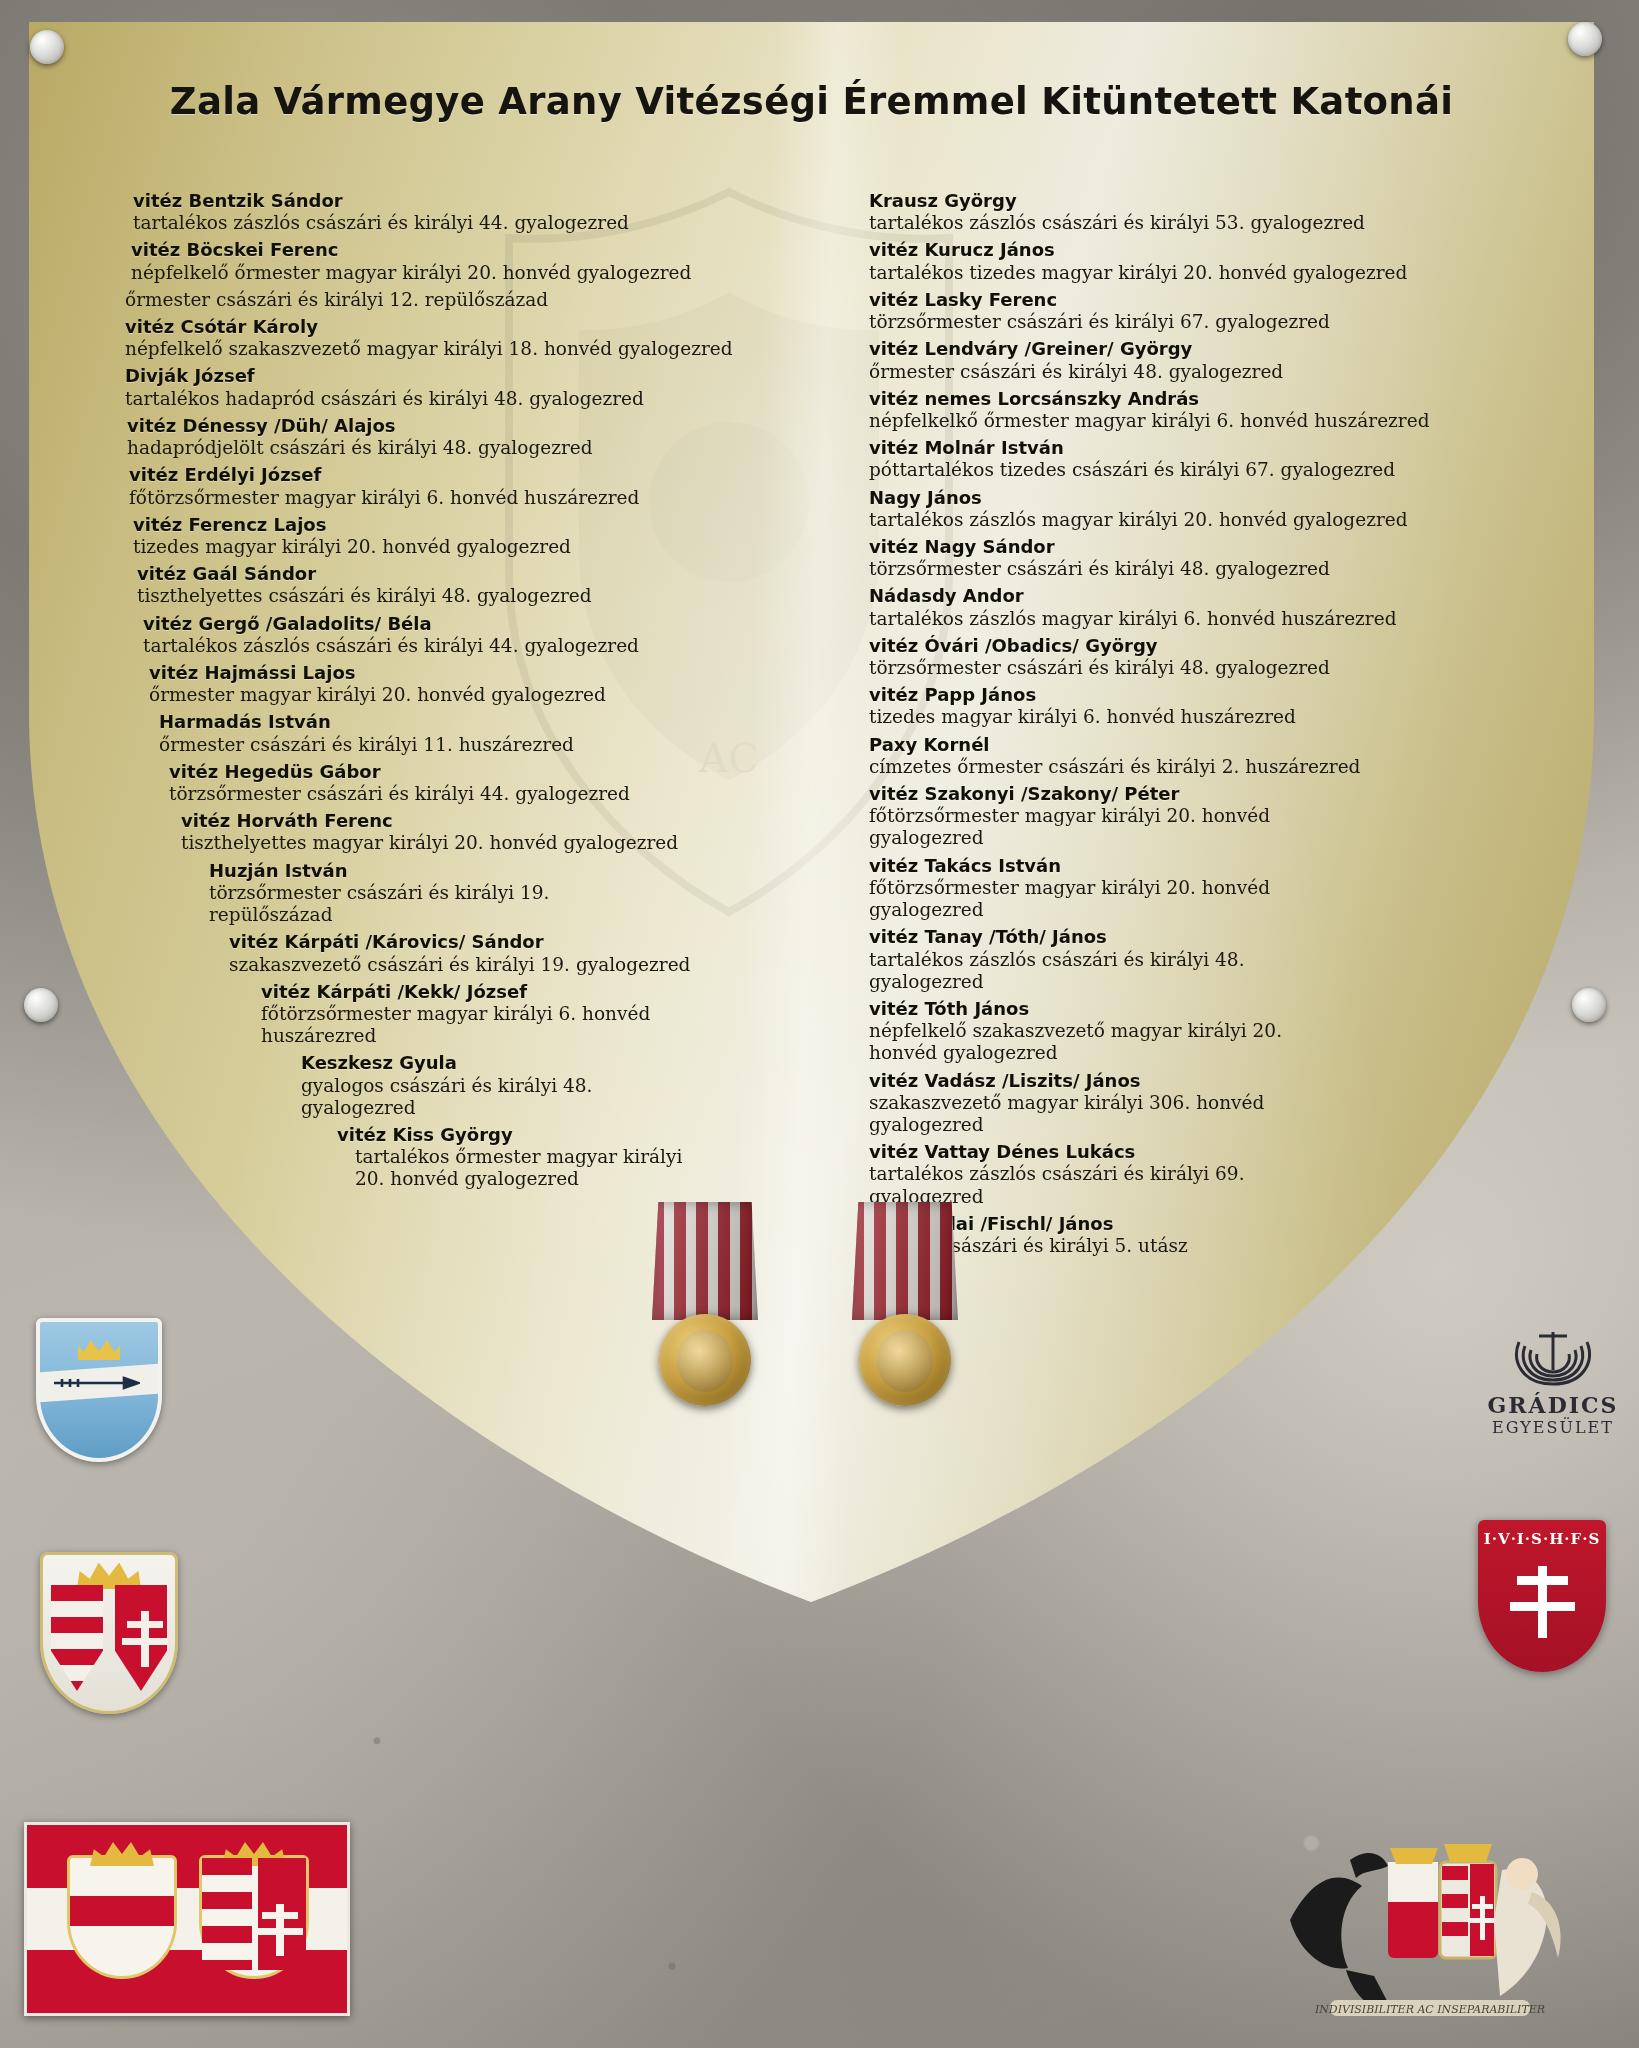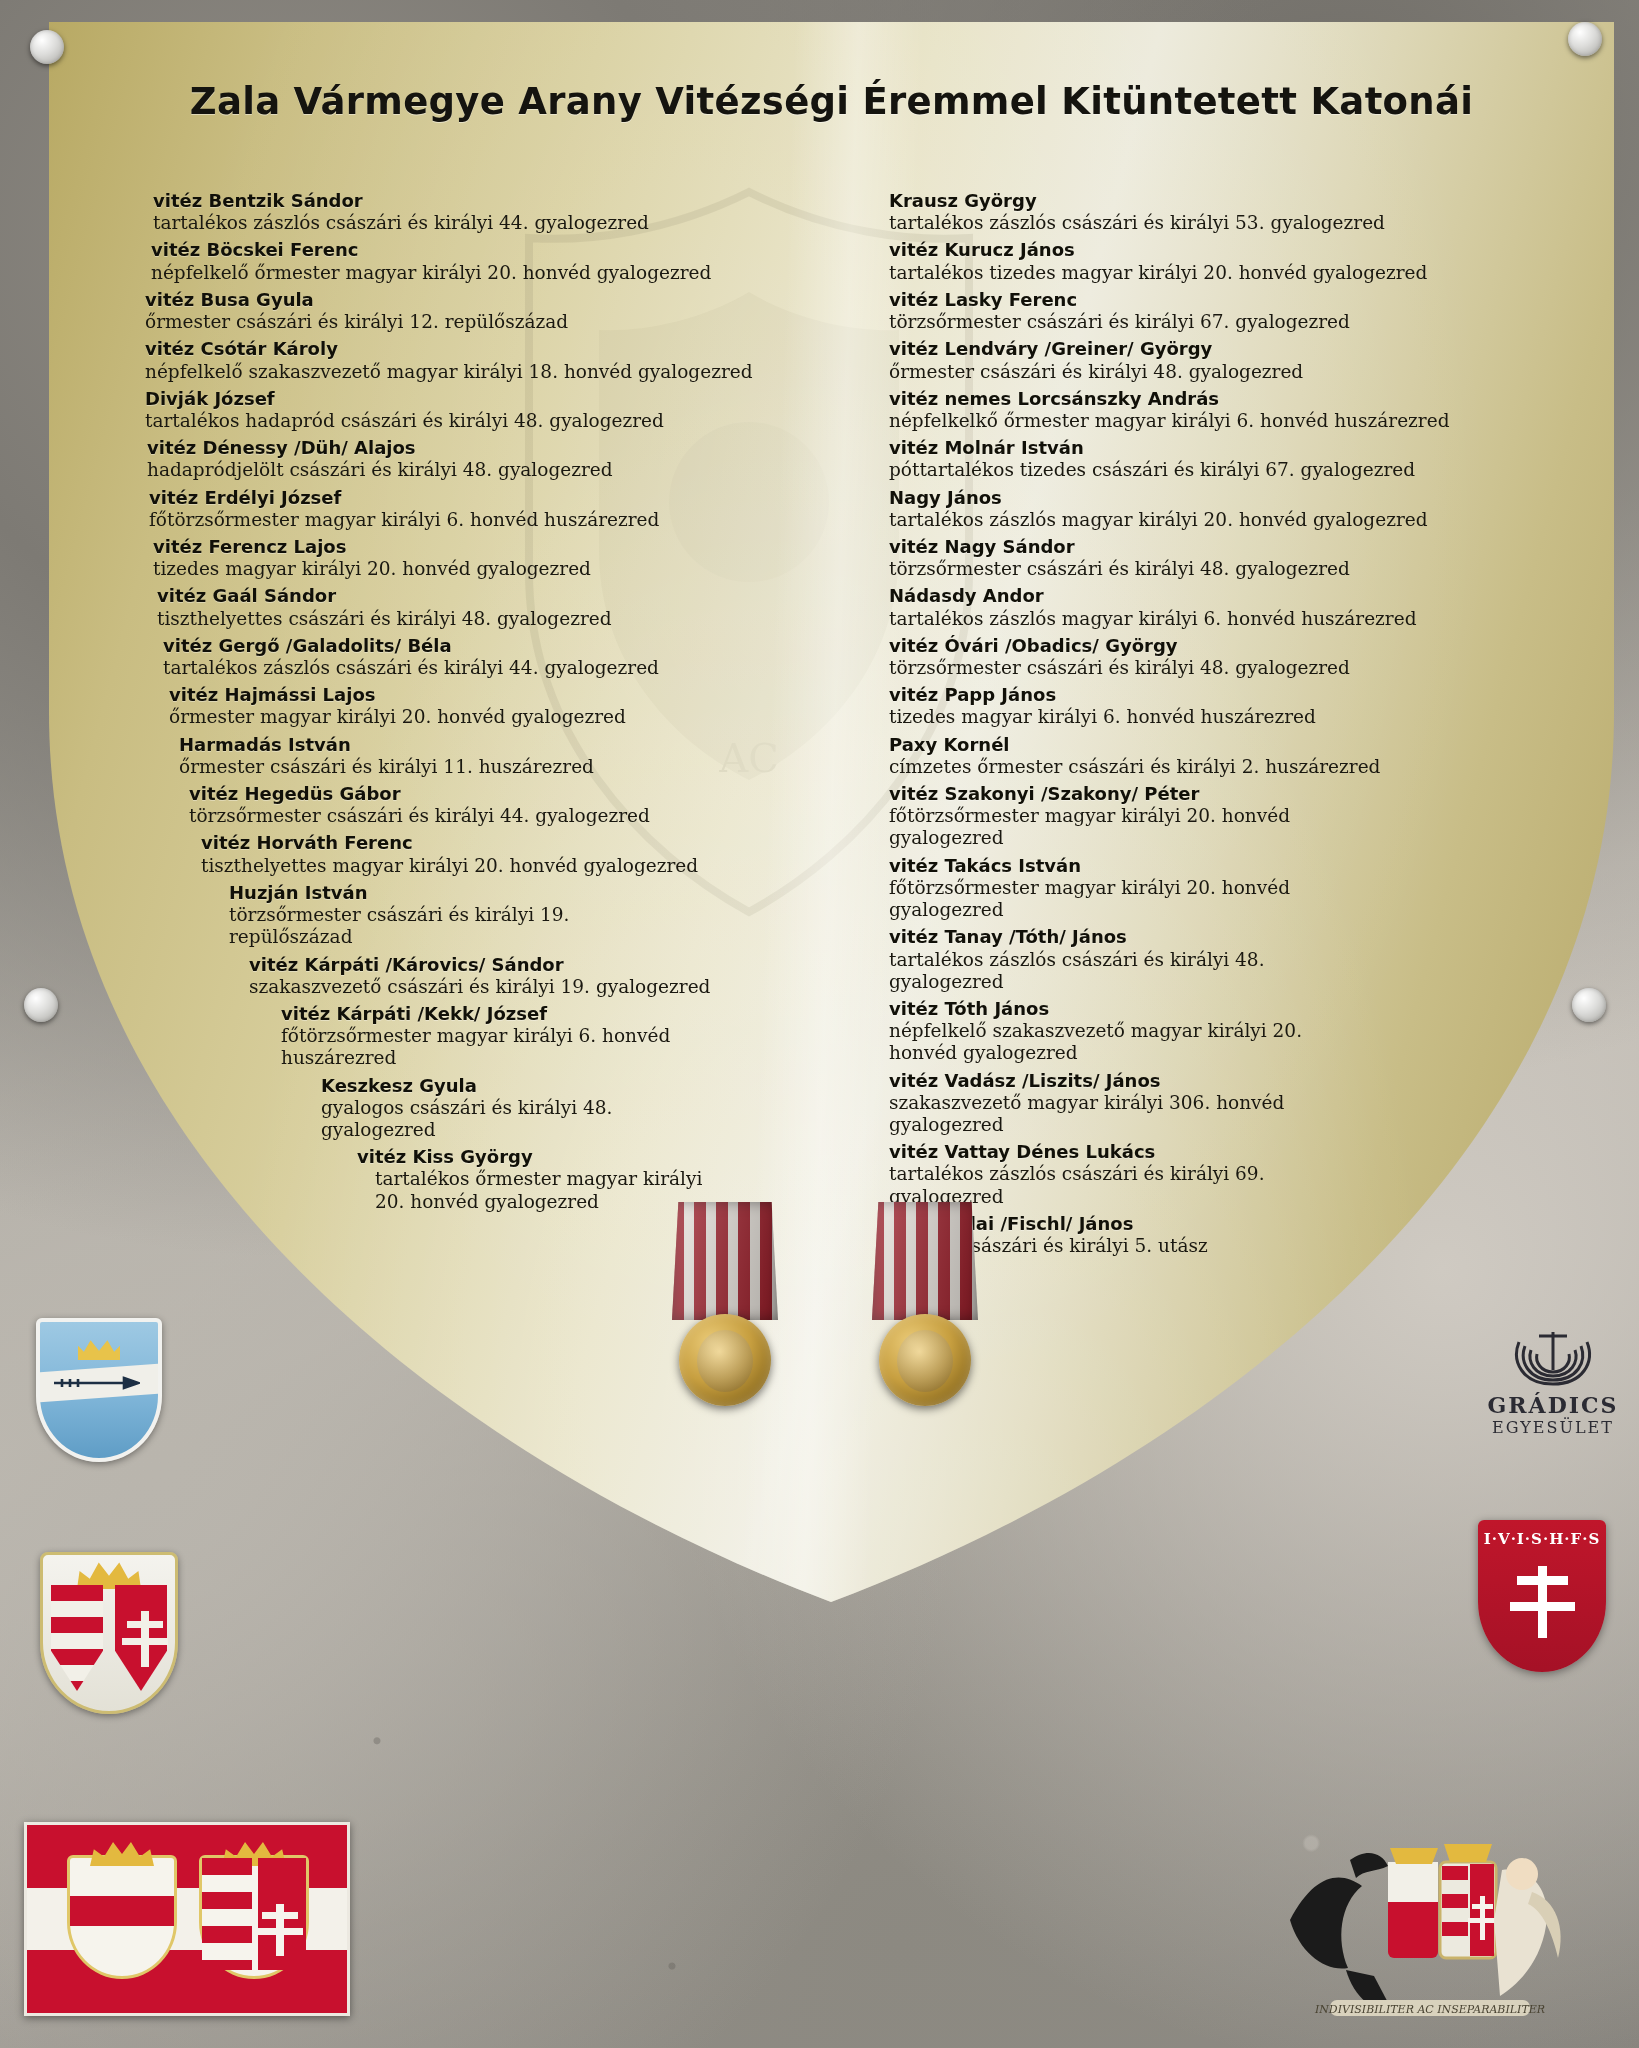--- a/index.html
+++ b/index.html
@@ -23,21 +23,21 @@
       radial-gradient(circle at 23% 85%, rgba(60,58,54,.25) 0 3px, transparent 4px),
       radial-gradient(circle at 91% 41%, rgba(60,58,54,.22) 0 2px, transparent 3px),
       radial-gradient(circle at 63% 8%, rgba(40,38,34,.20) 0 2px, transparent 3px),
       radial-gradient(circle at 41% 96%, rgba(40,38,34,.18) 0 3px, transparent 4px),
       radial-gradient(circle at 80% 90%, rgba(210,205,198,.35) 0 6px, transparent 9px),
       radial-gradient(circle at 12% 55%, rgba(215,210,203,.30) 0 8px, transparent 12px);
     pointer-events:none;
   }
 
   
-  .shield-wrap{position:absolute;left:49px;top:22px;width:1565px;height:1580px;}
+  .shield-wrap{position:absolute;left:29px;top:22px;width:1565px;height:1580px;}
   .shield{
     position:absolute;inset:0;
     background:
       linear-gradient(105deg,#b8a964 0%, #c9bd82 12%, #d8cf9e 28%, #e7e2c4 45%, #eceadb 56%, #ddd7b6 68%, #c8bd87 82%, #b2a25f 100%);
     -webkit-clip-path:path("M0,0 L1565,0 L1565,690 C1565,1120 1180,1430 782,1580 C384,1430 0,1120 0,690 Z");
     clip-path:path("M0,0 L1565,0 L1565,690 C1565,1120 1180,1430 782,1580 C384,1430 0,1120 0,690 Z");
     box-shadow:0 6px 22px rgba(0,0,0,.45);
   }
   .shield-sheen{
     position:absolute;inset:0;
@@ -200,21 +200,20 @@
     <div class="col col-left">
       <div class="entry" style="--ind:8px">
         <div class="nm">vitéz Bentzik Sándor</div>
         <div class="rk">tartalékos zászlós császári és királyi 44. gyalogezred</div>
       </div>
       <div class="entry" style="--ind:6px">
         <div class="nm">vitéz Böcskei Ferenc</div>
         <div class="rk">népfelkelő őrmester magyar királyi 20. honvéd gyalogezred</div>
       </div>
       <div class="entry" style="--ind:0px">
-        <div class="nm">vitéz Busa Gyula</div>
         <div class="rk">őrmester császári és királyi 12. repülőszázad</div>
       </div>
       <div class="entry" style="--ind:0px">
         <div class="nm">vitéz Csótár Károly</div>
         <div class="rk">népfelkelő szakaszvezető magyar királyi 18. honvéd gyalogezred</div>
       </div>
       <div class="entry" style="--ind:0px">
         <div class="nm">Divják József</div>
         <div class="rk">tartalékos hadapród császári és királyi 48. gyalogezred</div>
       </div>

